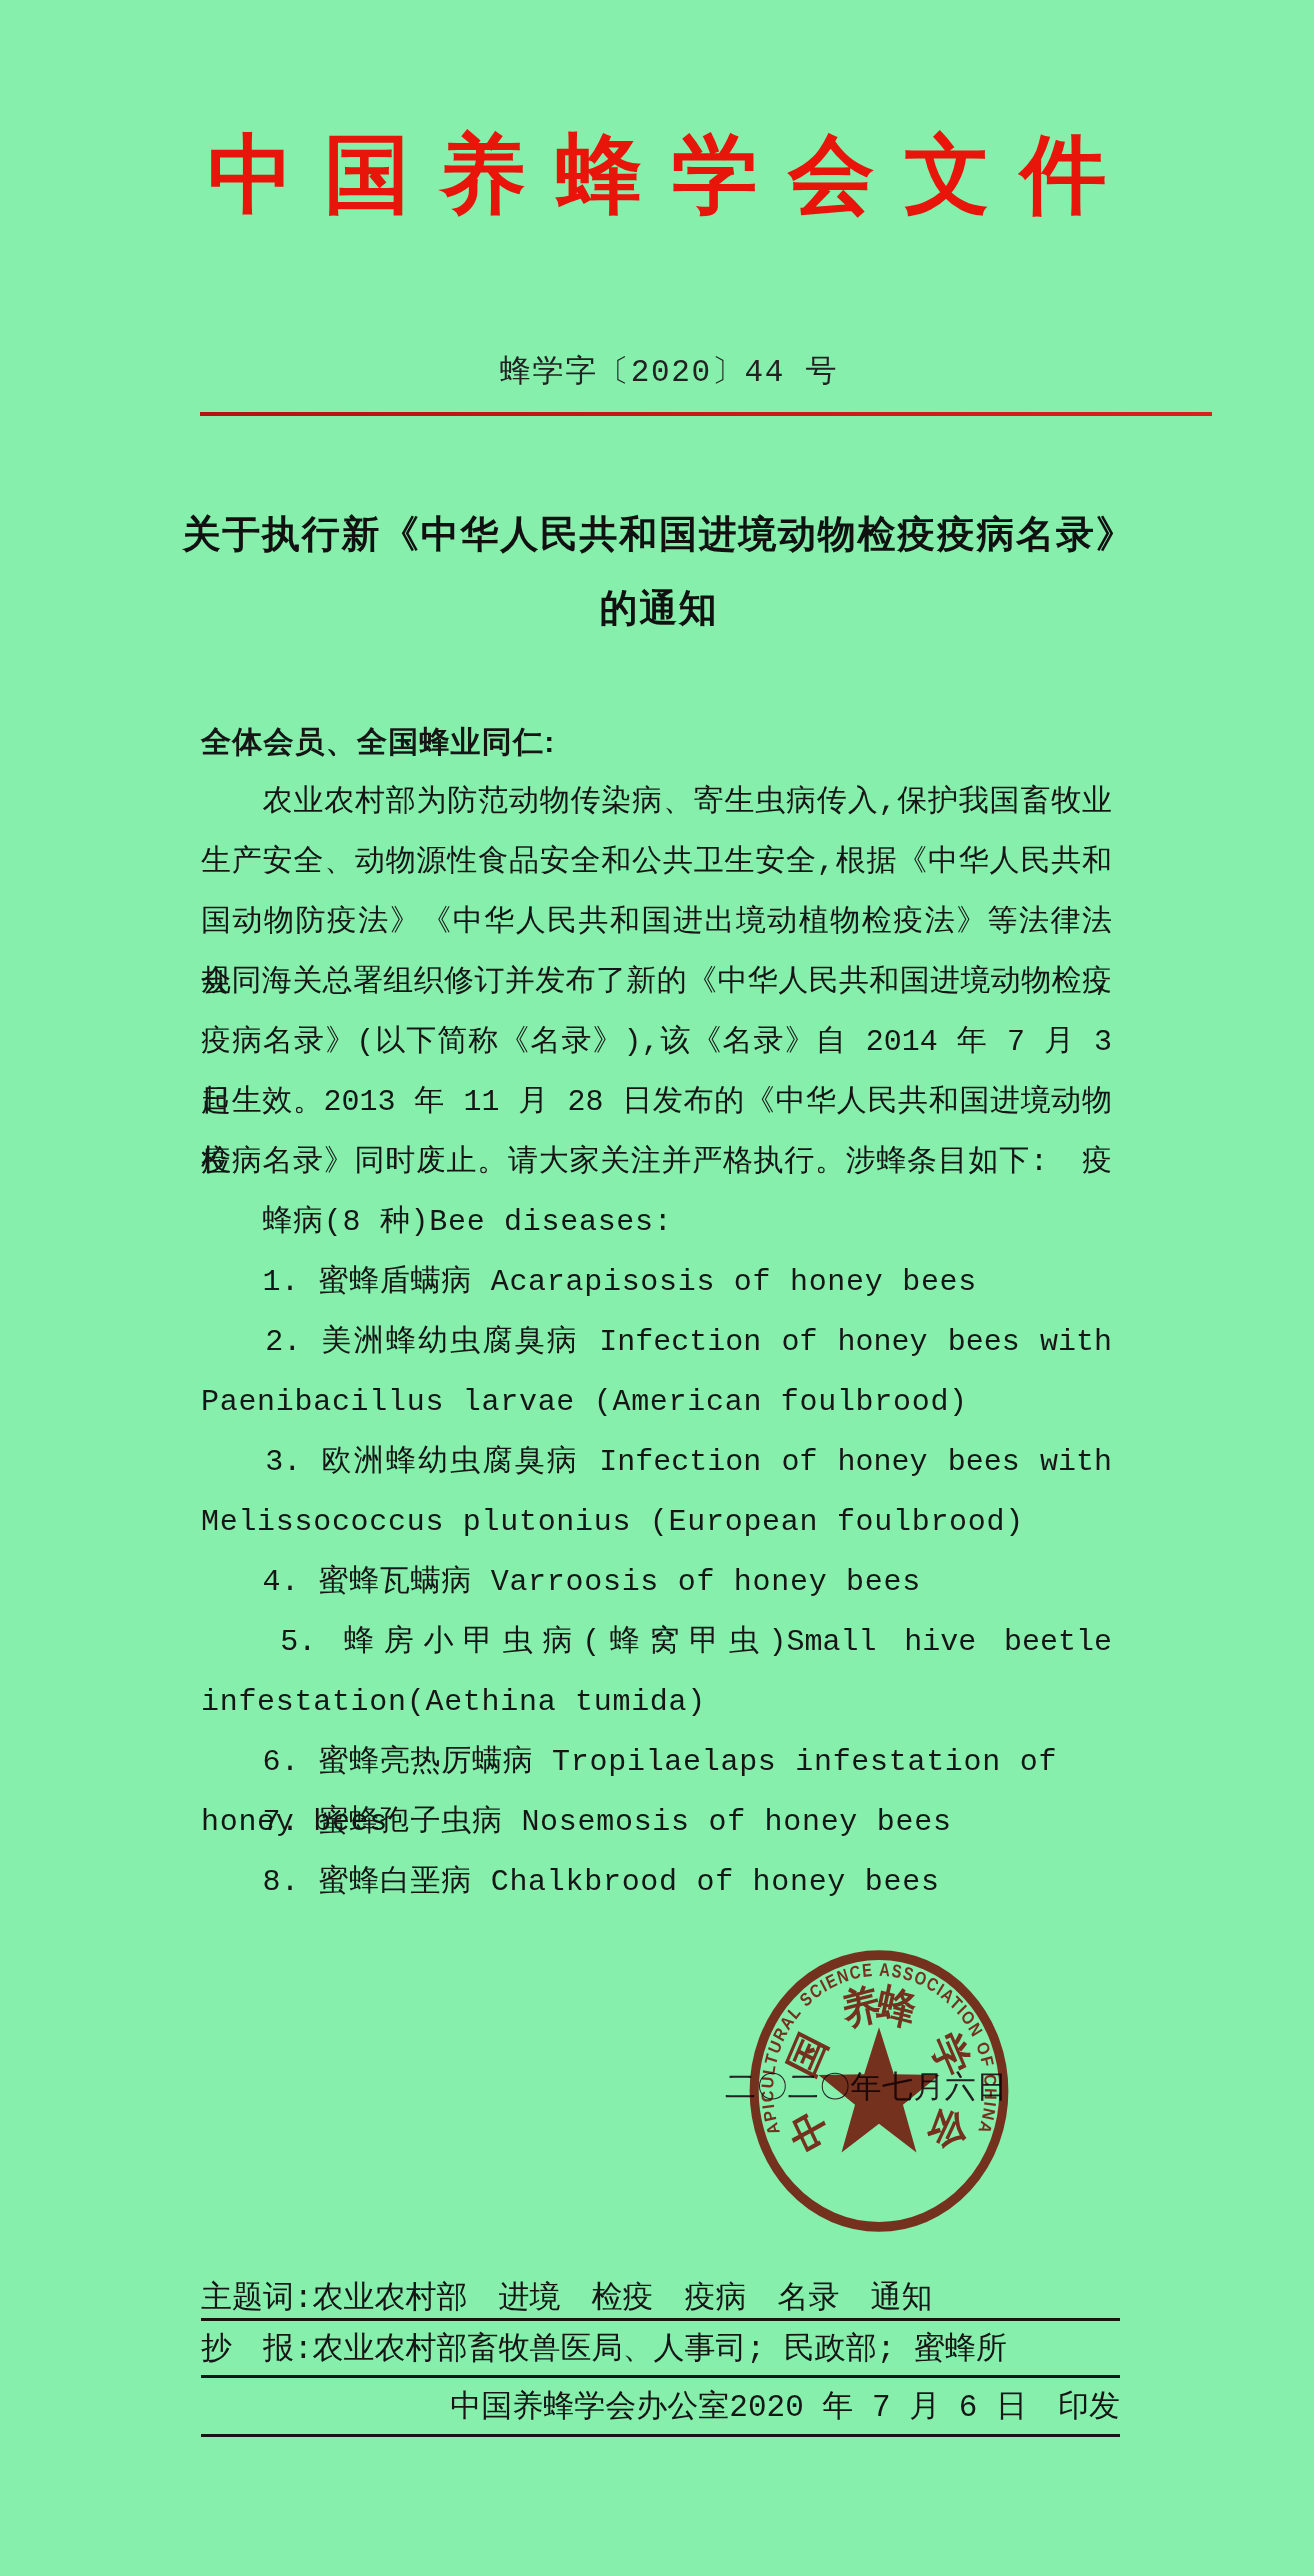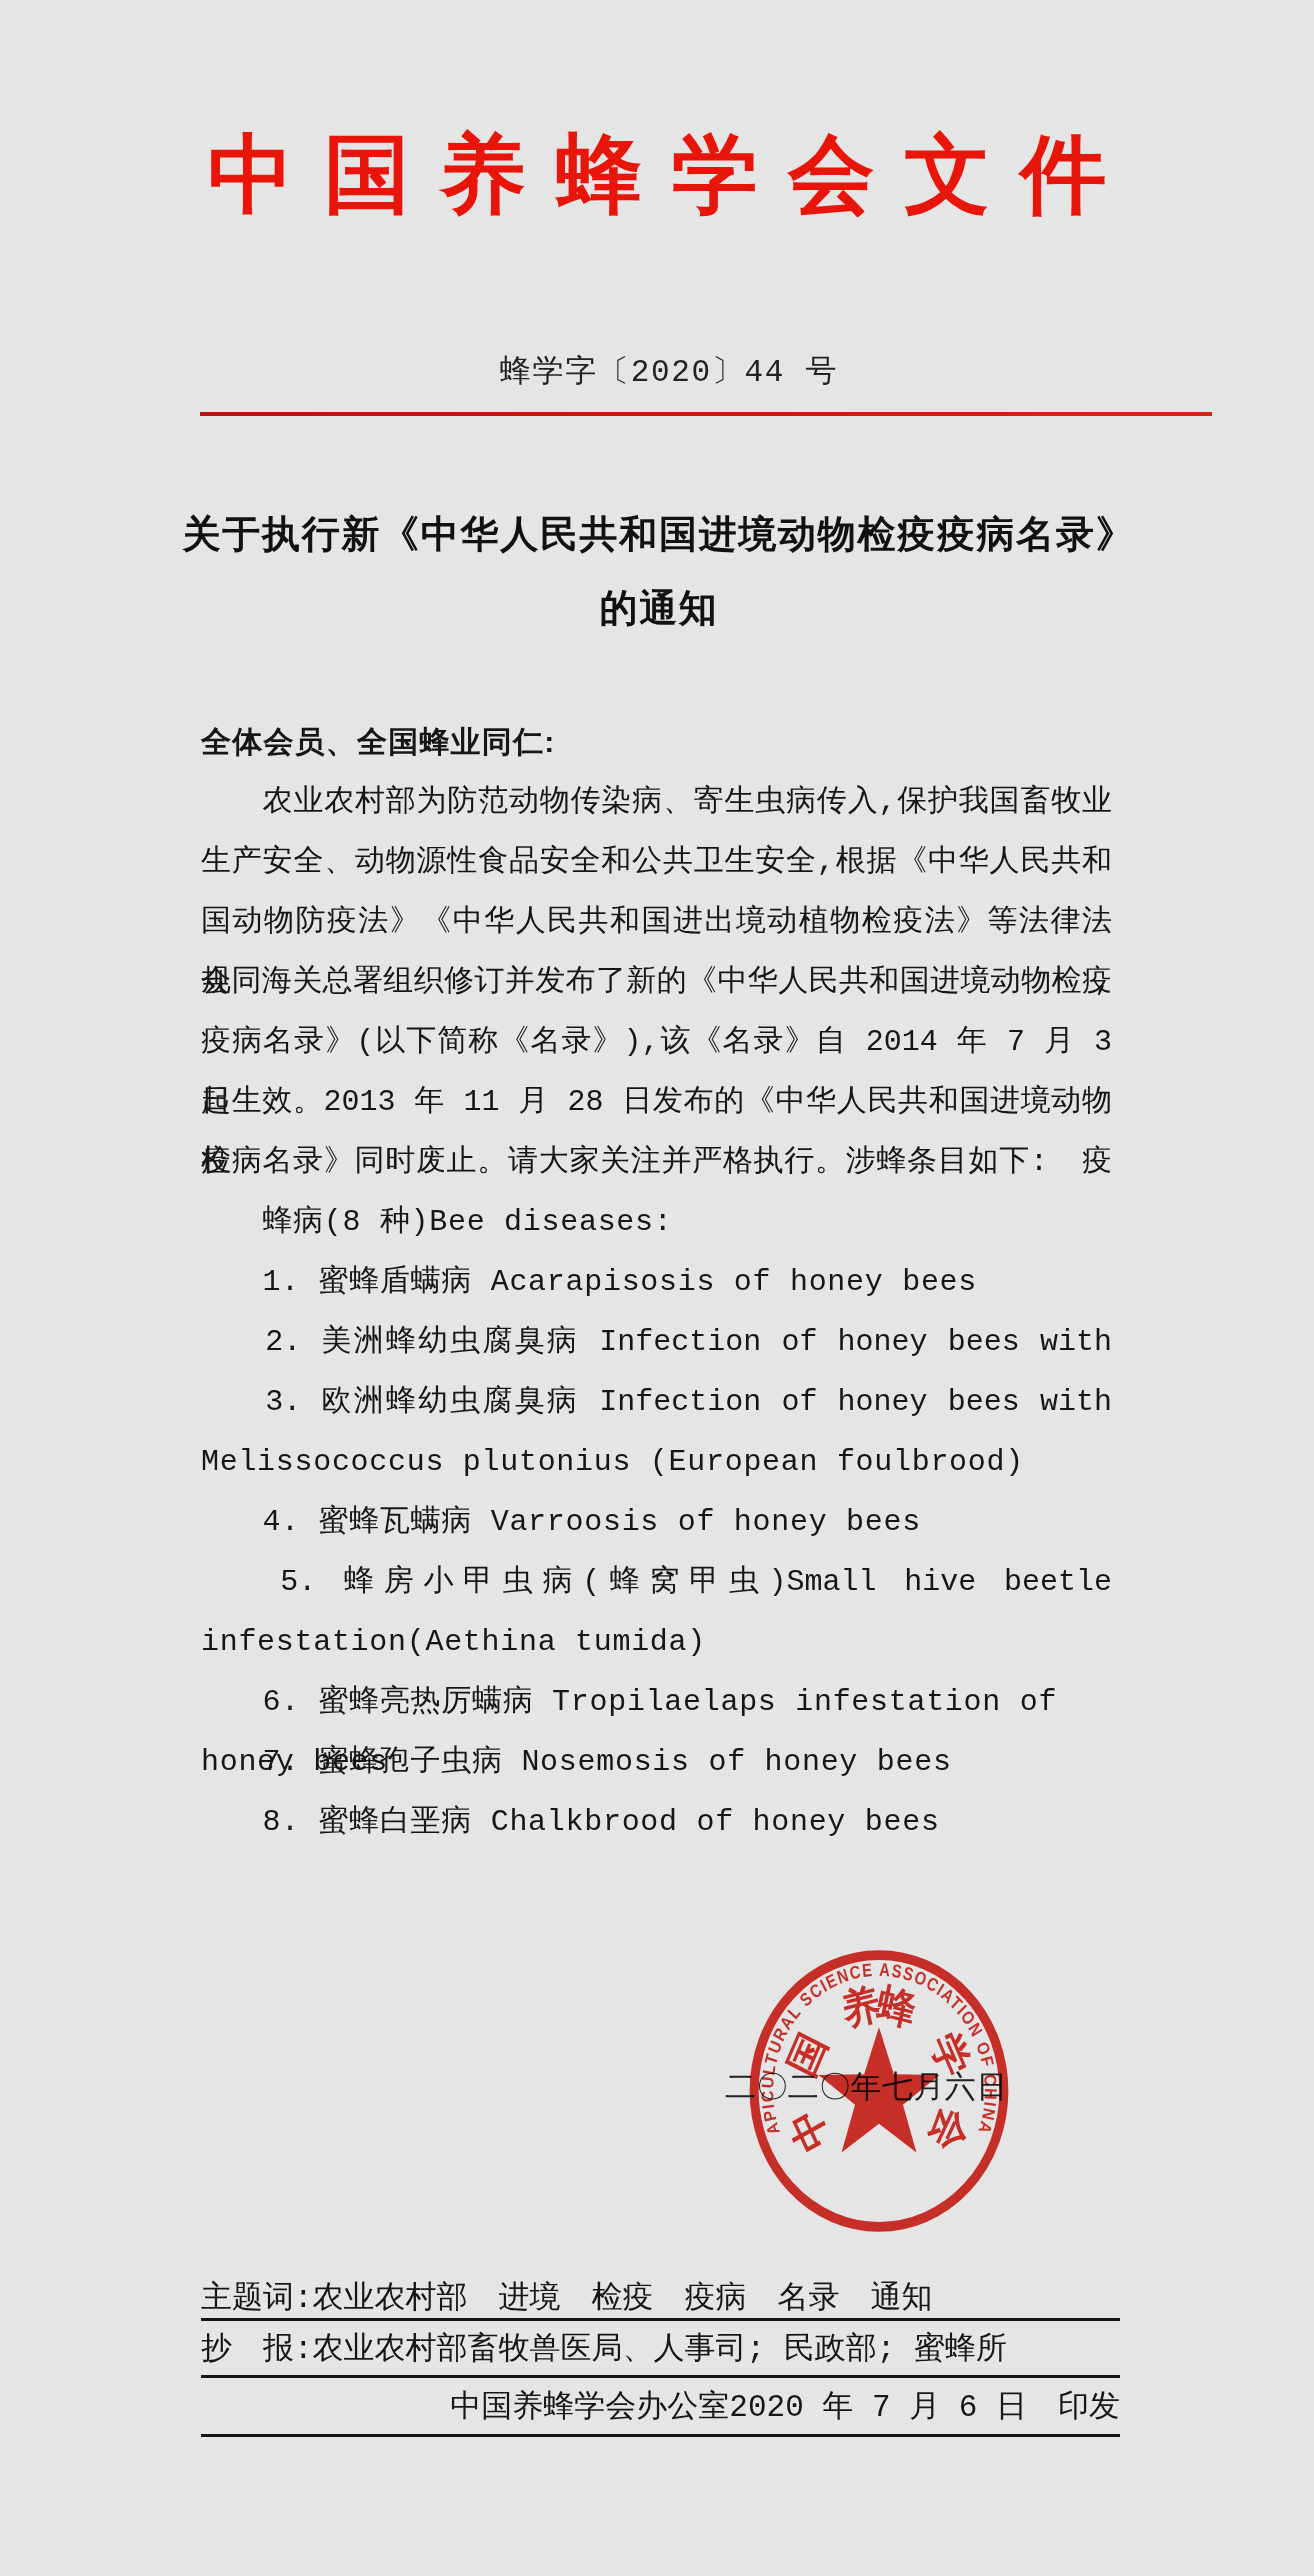--- a/index.html
+++ b/index.html
@@ -1,19 +1,19 @@
 <!DOCTYPE html>
 <html style="font-size:13.2px"><head>
 <meta charset="utf-8">
 <style>
   html,body{margin:0;padding:0;background:#9a9a9a;}
   .page{
     position:relative;
     width:1314px;height:2576px;
-    background:#e5e5e5;
+    background:#86efac;
     margin:0 auto;
     overflow:hidden;
     font-family:"Liberation Serif", serif;
     color:#1a1a1a;
   }
   
   .doc-title{
     position:absolute;left:0;top:126px;width:100%;
     text-align:center;
     font-family:"Liberation Serif", serif;
@@ -112,20 +112,21 @@
         <div class="bline j">　　农业农村部为防范动物传染病、寄生虫病传入,保护我国畜牧业</div>
         <div class="bline j">生产安全、动物源性食品安全和公共卫生安全,根据《中华人民共和</div>
         <div class="bline j">国动物防疫法》《中华人民共和国进出境动植物检疫法》等法律法规,</div>
         <div class="bline j">会同海关总署组织修订并发布了新的《中华人民共和国进境动物检疫</div>
         <div class="bline j">疫病名录》(以下简称《名录》),该《名录》自 2014 年 7 月 3 日</div>
         <div class="bline j">起生效。2013 年 11 月 28 日发布的《中华人民共和国进境动物检疫</div>
         <div class="bline">疫病名录》同时废止。请大家关注并严格执行。涉蜂条目如下:</div>
         <div class="bline">　　蜂病(8 种)Bee diseases:</div>
         <div class="bline">　　1. 蜜蜂盾螨病 Acarapisosis of honey bees</div>
         <div class="bline j">　　2. 美洲蜂幼虫腐臭病 Infection of honey bees with</div>
+        <div class="bline">Paenibacillus larvae (American foulbrood)</div>
         <div class="bline j">　　3. 欧洲蜂幼虫腐臭病 Infection of honey bees with</div>
         <div class="bline">Melissococcus plutonius (European foulbrood)</div>
         <div class="bline">　　4. 蜜蜂瓦螨病 Varroosis of honey bees</div>
         <div class="bline j">　　5. 蜂房小甲虫病(蜂窝甲虫)Small hive beetle</div>
         <div class="bline">infestation(Aethina tumida)</div>
         <div class="bline">　　6. 蜜蜂亮热厉螨病 Tropilaelaps infestation of honey bees</div>
         <div class="bline">　　7. 蜜蜂孢子虫病 Nosemosis of honey bees</div>
         <div class="bline">　　8. 蜜蜂白垩病 Chalkbrood of honey bees</div>
       </div>
   </div>

